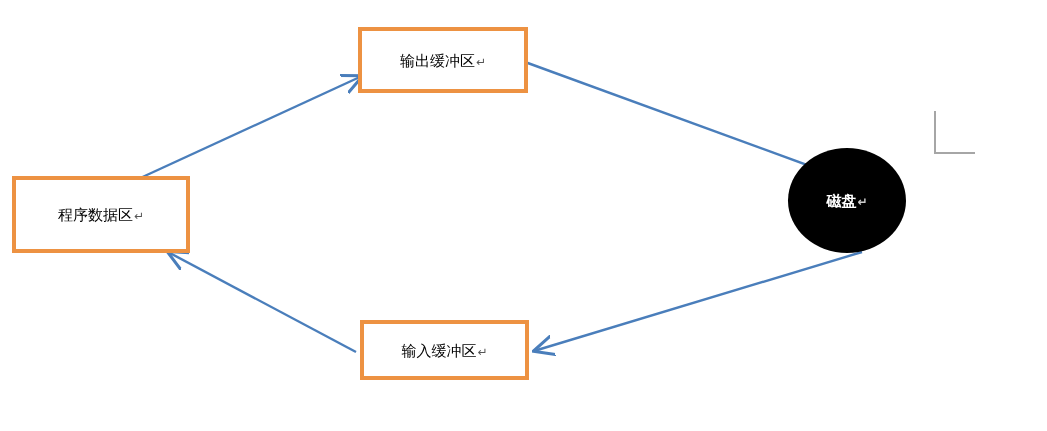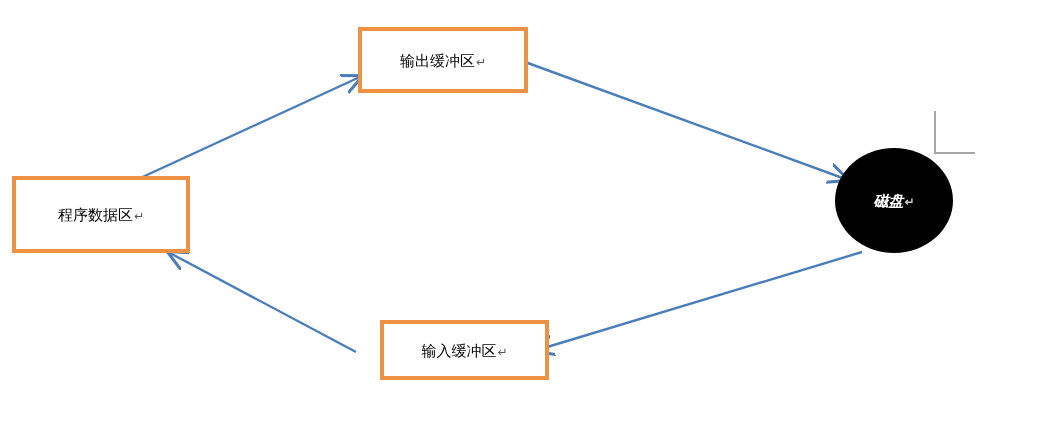--- a/index.html
+++ b/index.html
@@ -58,22 +58,22 @@
   }
   .node-ellipse .node-label {
     color: #ffffff;
     font-weight: bold;
   }
   .node-ellipse .pilcrow {
     color: #cccccc;
   }
   #box-program-data { left: 12px;   top: 176px; width: 178px; height: 77px; }
   #box-output-buffer { left: 358px; top: 27px;  width: 170px; height: 66px; }
-  #box-input-buffer  { left: 360px; top: 320px; width: 169px; height: 60px; margin-left: 20px; }
-  #ellipse-disk      { left: 835px; top: 148px; width: 118px; height: 105px; font-style: italic; }
+  #box-input-buffer  { left: 360px; top: 320px; width: 169px; height: 60px; }
+  #ellipse-disk      { left: 788px; top: 148px; width: 118px; height: 105px; }
   .corner-mark {
     position: absolute;
     z-index: 2;
   }
   .corner-mark .v-line {
     position: absolute;
     left: 0;
     top: 0;
     width: 2px;
     height: 43px;

